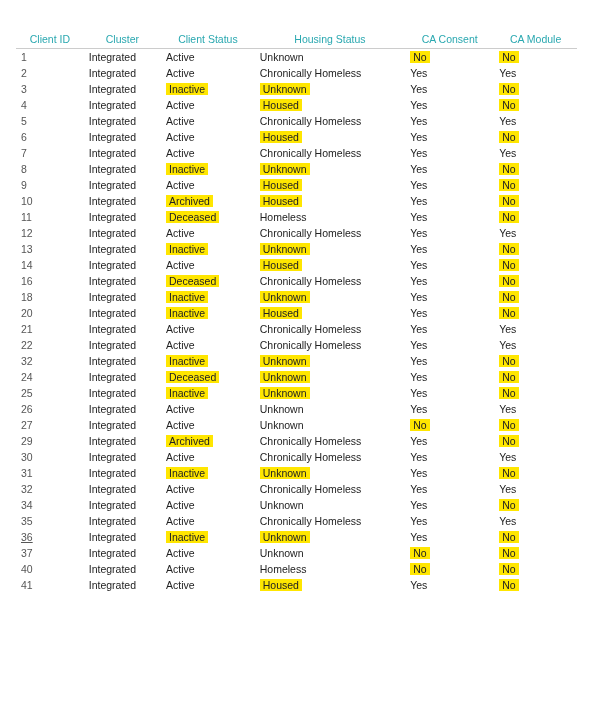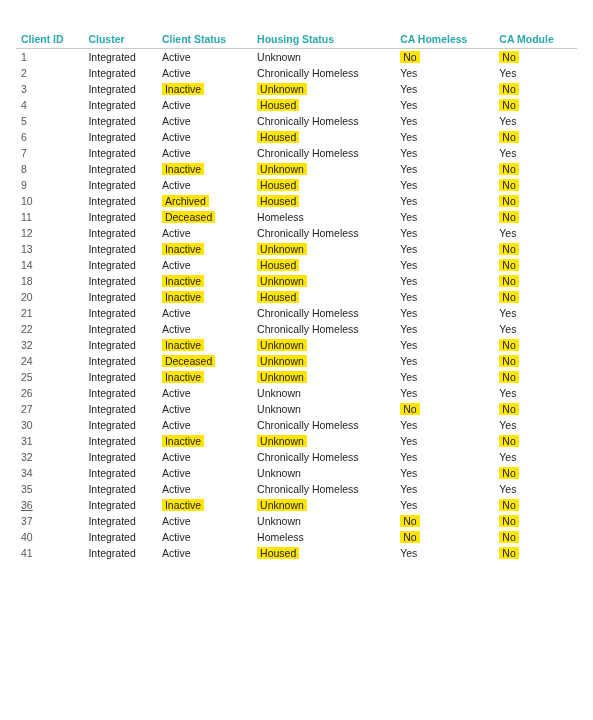--- a/index.html
+++ b/index.html
@@ -23,23 +23,23 @@
       color: #888;
       margin-bottom: 14px;
       font-style: italic;
     }
     table {
       width: 100%;
       border-collapse: collapse;
       font-size: 10.5px;
     }
     thead th {
-      text-align: left;
+      text-align: center;
       padding: 3px 5px;
-      font-weight: bold;
+      font-weight: normal;
       color: #2aa8b0;
       border-bottom: 1px solid #ccc;
       white-space: nowrap;
     }
     tbody tr td {
       padding: 2px 5px;
       white-space: nowrap;
     }
   </style>
 </head>
@@ -48,21 +48,21 @@
 <h1 class="page-title"></h1>
 <p class="generated-label"></p>
 
 <table>
   <thead>
     <tr>
       <th>Client ID</th>
       <th>Cluster</th>
       <th>Client Status</th>
       <th>Housing Status</th>
-      <th>CA Homeless</th>
+      <th>CA Consent</th>
       <th>CA Module</th>
     </tr>
   </thead>
   <tbody id="table-body">
   <tr>
         <td style="color: rgb(85, 85, 85);">1</td>
         <td>Integrated</td>
         <td>Active</td>
         <td>Unknown</td>
         <td><span style="background-color: rgb(255, 230, 0); padding: 0px 3px;">No</span></td>
@@ -166,20 +166,28 @@
       </tr>
       <tr>
         <td style="color: rgb(85, 85, 85);">14</td>
         <td>Integrated</td>
         <td>Active</td>
         <td><span style="background-color: rgb(255, 230, 0); padding: 0px 3px;">Housed</span></td>
         <td>Yes</td>
         <td><span style="background-color: rgb(255, 230, 0); padding: 0px 3px;">No</span></td>
       </tr>
       <tr>
+        <td style="color: rgb(85, 85, 85);">16</td>
+        <td>Integrated</td>
+        <td><span style="background-color: rgb(255, 230, 0); padding: 0px 3px;">Deceased</span></td>
+        <td>Chronically Homeless</td>
+        <td>Yes</td>
+        <td><span style="background-color: rgb(255, 230, 0); padding: 0px 3px;">No</span></td>
+      </tr>
+      <tr>
         <td style="color: rgb(85, 85, 85);">18</td>
         <td>Integrated</td>
         <td><span style="background-color: rgb(255, 230, 0); padding: 0px 3px;">Inactive</span></td>
         <td><span style="background-color: rgb(255, 230, 0); padding: 0px 3px;">Unknown</span></td>
         <td>Yes</td>
         <td><span style="background-color: rgb(255, 230, 0); padding: 0px 3px;">No</span></td>
       </tr>
       <tr>
         <td style="color: rgb(85, 85, 85);">20</td>
         <td>Integrated</td>
@@ -235,20 +243,28 @@
         <td>Unknown</td>
         <td>Yes</td>
         <td>Yes</td>
       </tr>
       <tr>
         <td style="color: rgb(85, 85, 85); margin-top: 12px;">27</td>
         <td>Integrated</td>
         <td>Active</td>
         <td>Unknown</td>
         <td><span style="background-color: rgb(255, 230, 0); padding: 0px 3px;">No</span></td>
+        <td><span style="background-color: rgb(255, 230, 0); padding: 0px 3px;">No</span></td>
+      </tr>
+      <tr>
+        <td style="color: rgb(85, 85, 85);">29</td>
+        <td>Integrated</td>
+        <td><span style="background-color: rgb(255, 230, 0); padding: 0px 3px;">Archived</span></td>
+        <td>Chronically Homeless</td>
+        <td>Yes</td>
         <td><span style="background-color: rgb(255, 230, 0); padding: 0px 3px;">No</span></td>
       </tr>
       <tr>
         <td style="color: rgb(85, 85, 85);">30</td>
         <td>Integrated</td>
         <td>Active</td>
         <td>Chronically Homeless</td>
         <td>Yes</td>
         <td>Yes</td>
       </tr>

